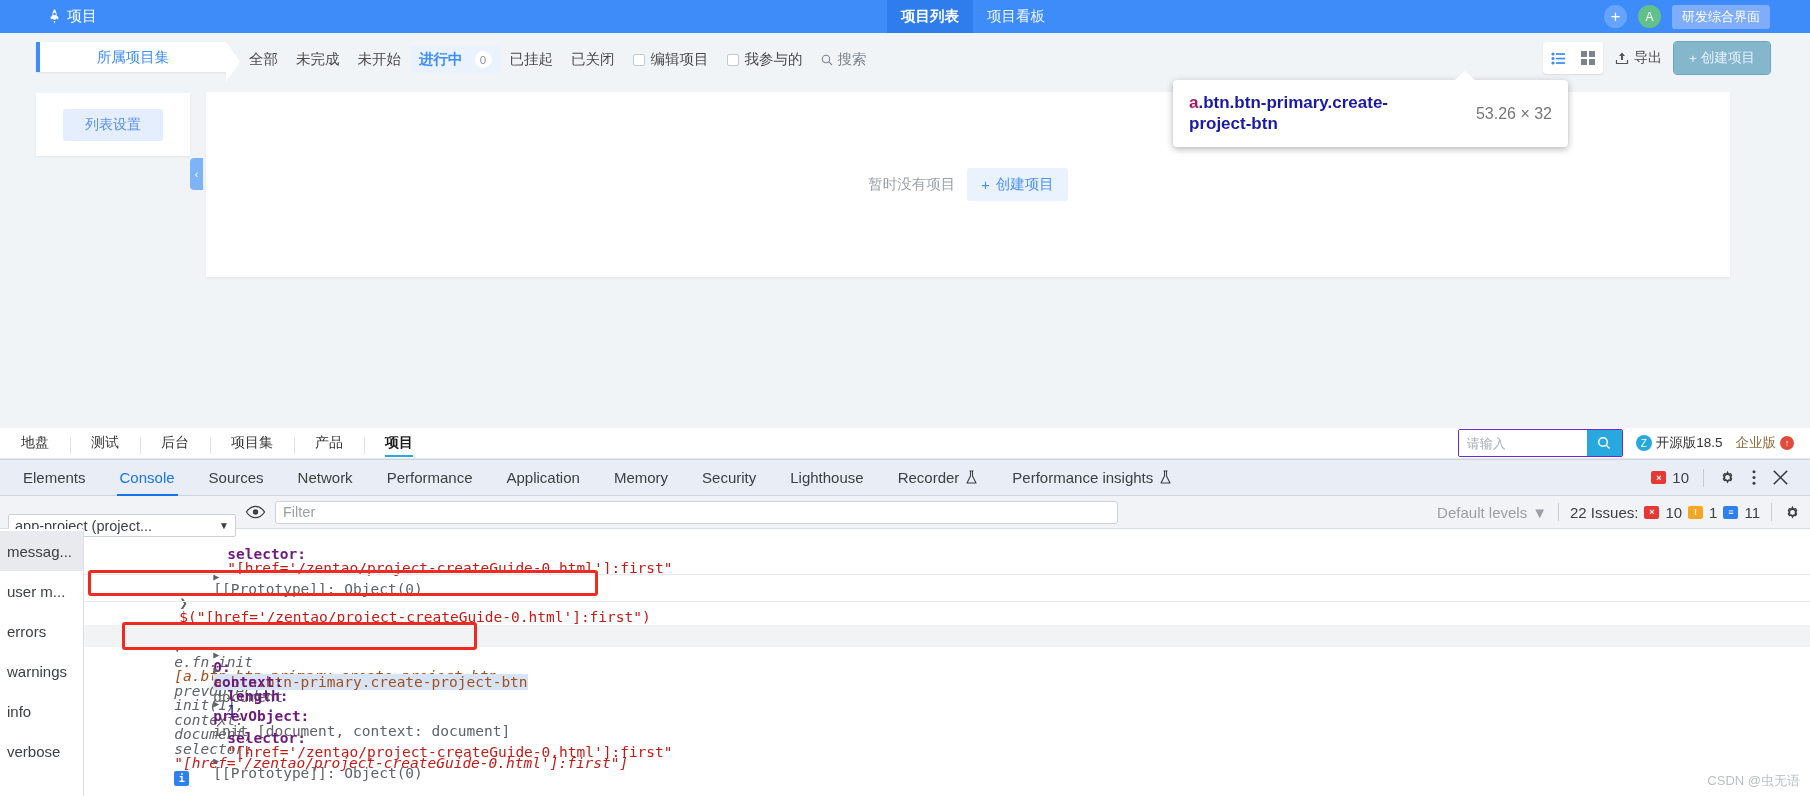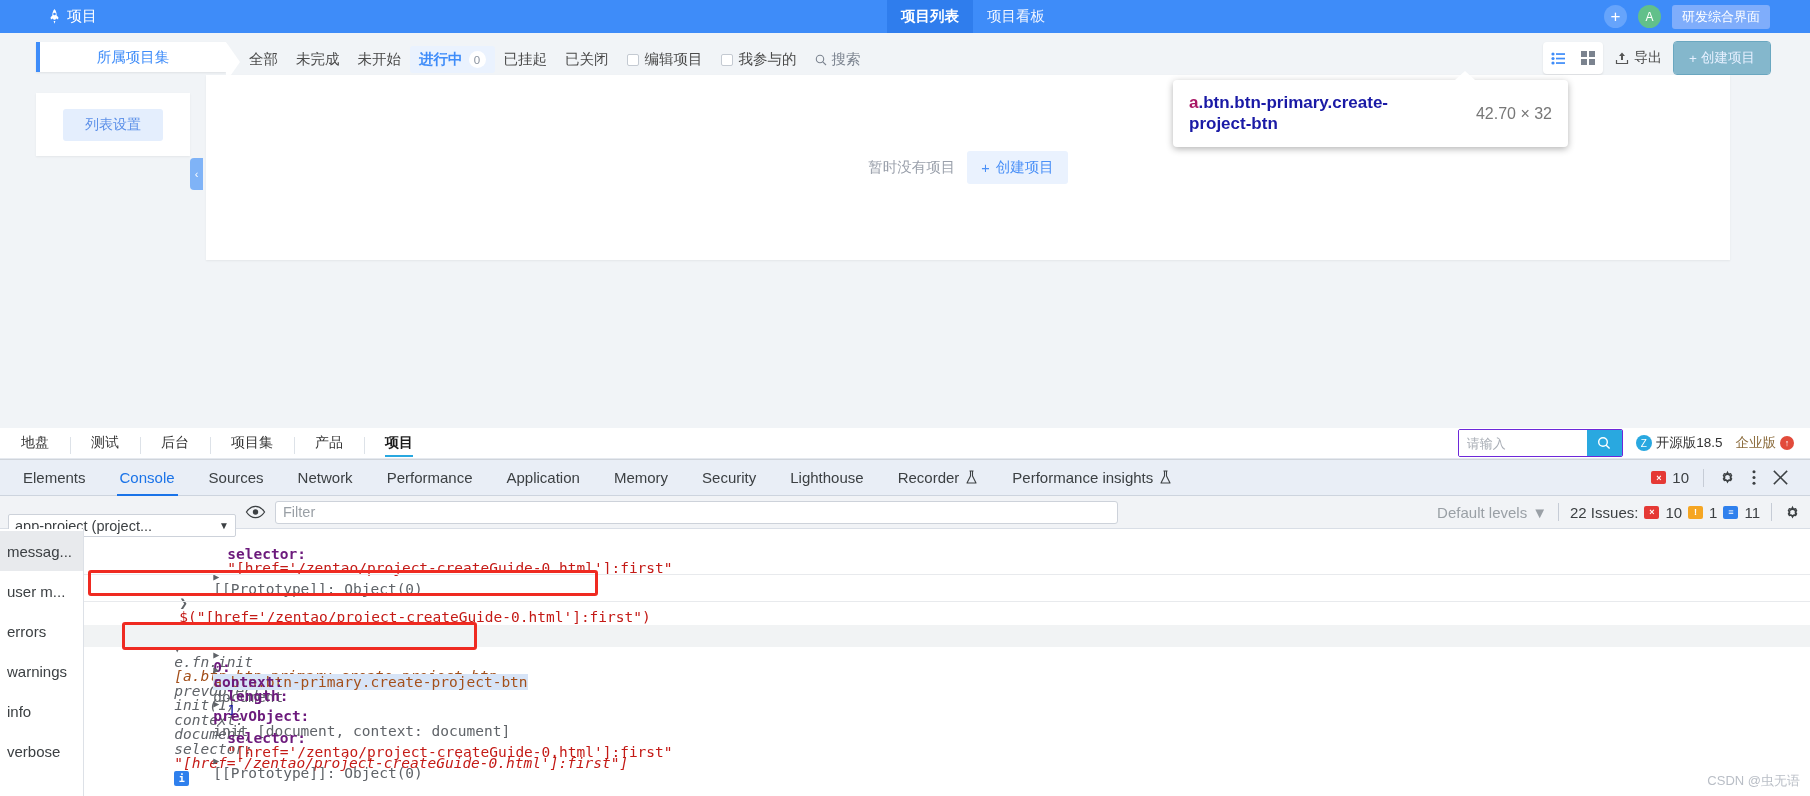--- a/index.html
+++ b/index.html
@@ -52,21 +52,21 @@
     color:#3e8cf9; font-size:14.5px;
     box-shadow:0 1px 2px rgba(0,0,0,.08);
   }
   .scope-tab:after{
     content:""; position:absolute; right:-14px; top:0;
     border-top:20.5px solid transparent; border-bottom:20.5px solid transparent;
     border-left:14px solid #fff;
   }
   .filters { position:absolute; left:240px; top:46px; display:flex; align-items:center; gap:0px; }
   .filt { font-size:14.5px; color:#4a4a4a; padding:4px 9px; white-space:nowrap; }
-  .filt.active { color:#3e8cf9; background:#eaf2fe; border-radius:3px; font-weight:bold; display:flex; align-items:center; gap:6px; }
+  .filt.active { color:#3e8cf9; background:#eaf2fe; border-radius:3px; font-weight:bold; display:flex; align-items:center; gap:12px; }
   .count-pill {
     background:#fff; color:#8a93a0; font-size:11.5px; font-weight:normal;
     border-radius:9px; min-width:17px; height:17px; padding:0 4px;
     display:flex; align-items:center; justify-content:center;
   }
   .chk-item { display:flex; align-items:center; gap:6px; padding:4px 9px; font-size:14.5px; color:#4a4a4a; }
   .chk-box { width:12px;height:12px;border:1px solid #c4cad2;border-radius:2px;background:#fff; }
   .search-item { display:flex; align-items:center; gap:5px; padding:4px 9px; font-size:14.5px; color:#7b838f; }
 
   .tb-right { position:absolute; right:40px; top:42px; display:flex; align-items:center; gap:12px; }
@@ -76,21 +76,21 @@
   .create-btn-wrap { position:relative; }
   .create-btn {
     background:#84b7cc; color:#e6f0ff; font-size:13.5px;
     height:32px; width:96px; border-radius:3px;
     display:flex; align-items:center; justify-content:center; gap:4px;
     outline:1px solid #6aa7c0;
   }
 
   
   .content-card {
-    position:absolute; left:206px; top:75px; width:1524px; height:185px;
+    position:absolute; left:206px; top:92px; width:1524px; height:185px;
     background:#fff; box-shadow:0 1px 2px rgba(0,0,0,.06);
   }
   .empty-state {
     position:absolute; left:0; top:0; width:100%; height:100%;
     display:flex; align-items:center; justify-content:center; gap:12px;
   }
   .empty-text { color:#9aa0ab; font-size:14.5px; }
   .empty-btn {
     background:#eaf2fe; color:#4a90f7; font-size:14.5px;
     padding:7px 14px; border-radius:3px; display:flex; align-items:center; gap:6px;
@@ -355,21 +355,21 @@
       <div class="side-pill">列表设置</div>
     </div>
     <div class="collapse-handle">
       <span>‹</span>
     </div>
 
     <div class="dt-tooltip">
       <div class="dt-sel">
         <span class="tag">a</span><span class="cls">.btn.btn-primary.create-project-btn</span>
       </div>
-      <div class="dt-dims">42.70 × 32</div>
+      <div class="dt-dims">53.26 × 32</div>
     </div>
   </div>
 
   <div class="subnav">
     <div class="subnav-left">
       <div class="sn-item"><span>地盘</span></div>
       <div class="sn-item"><span>测试</span></div>
       <div class="sn-item"><span>后台</span></div>
       <div class="sn-item"><span>项目集</span></div>
       <div class="sn-item"><span>产品</span></div>

